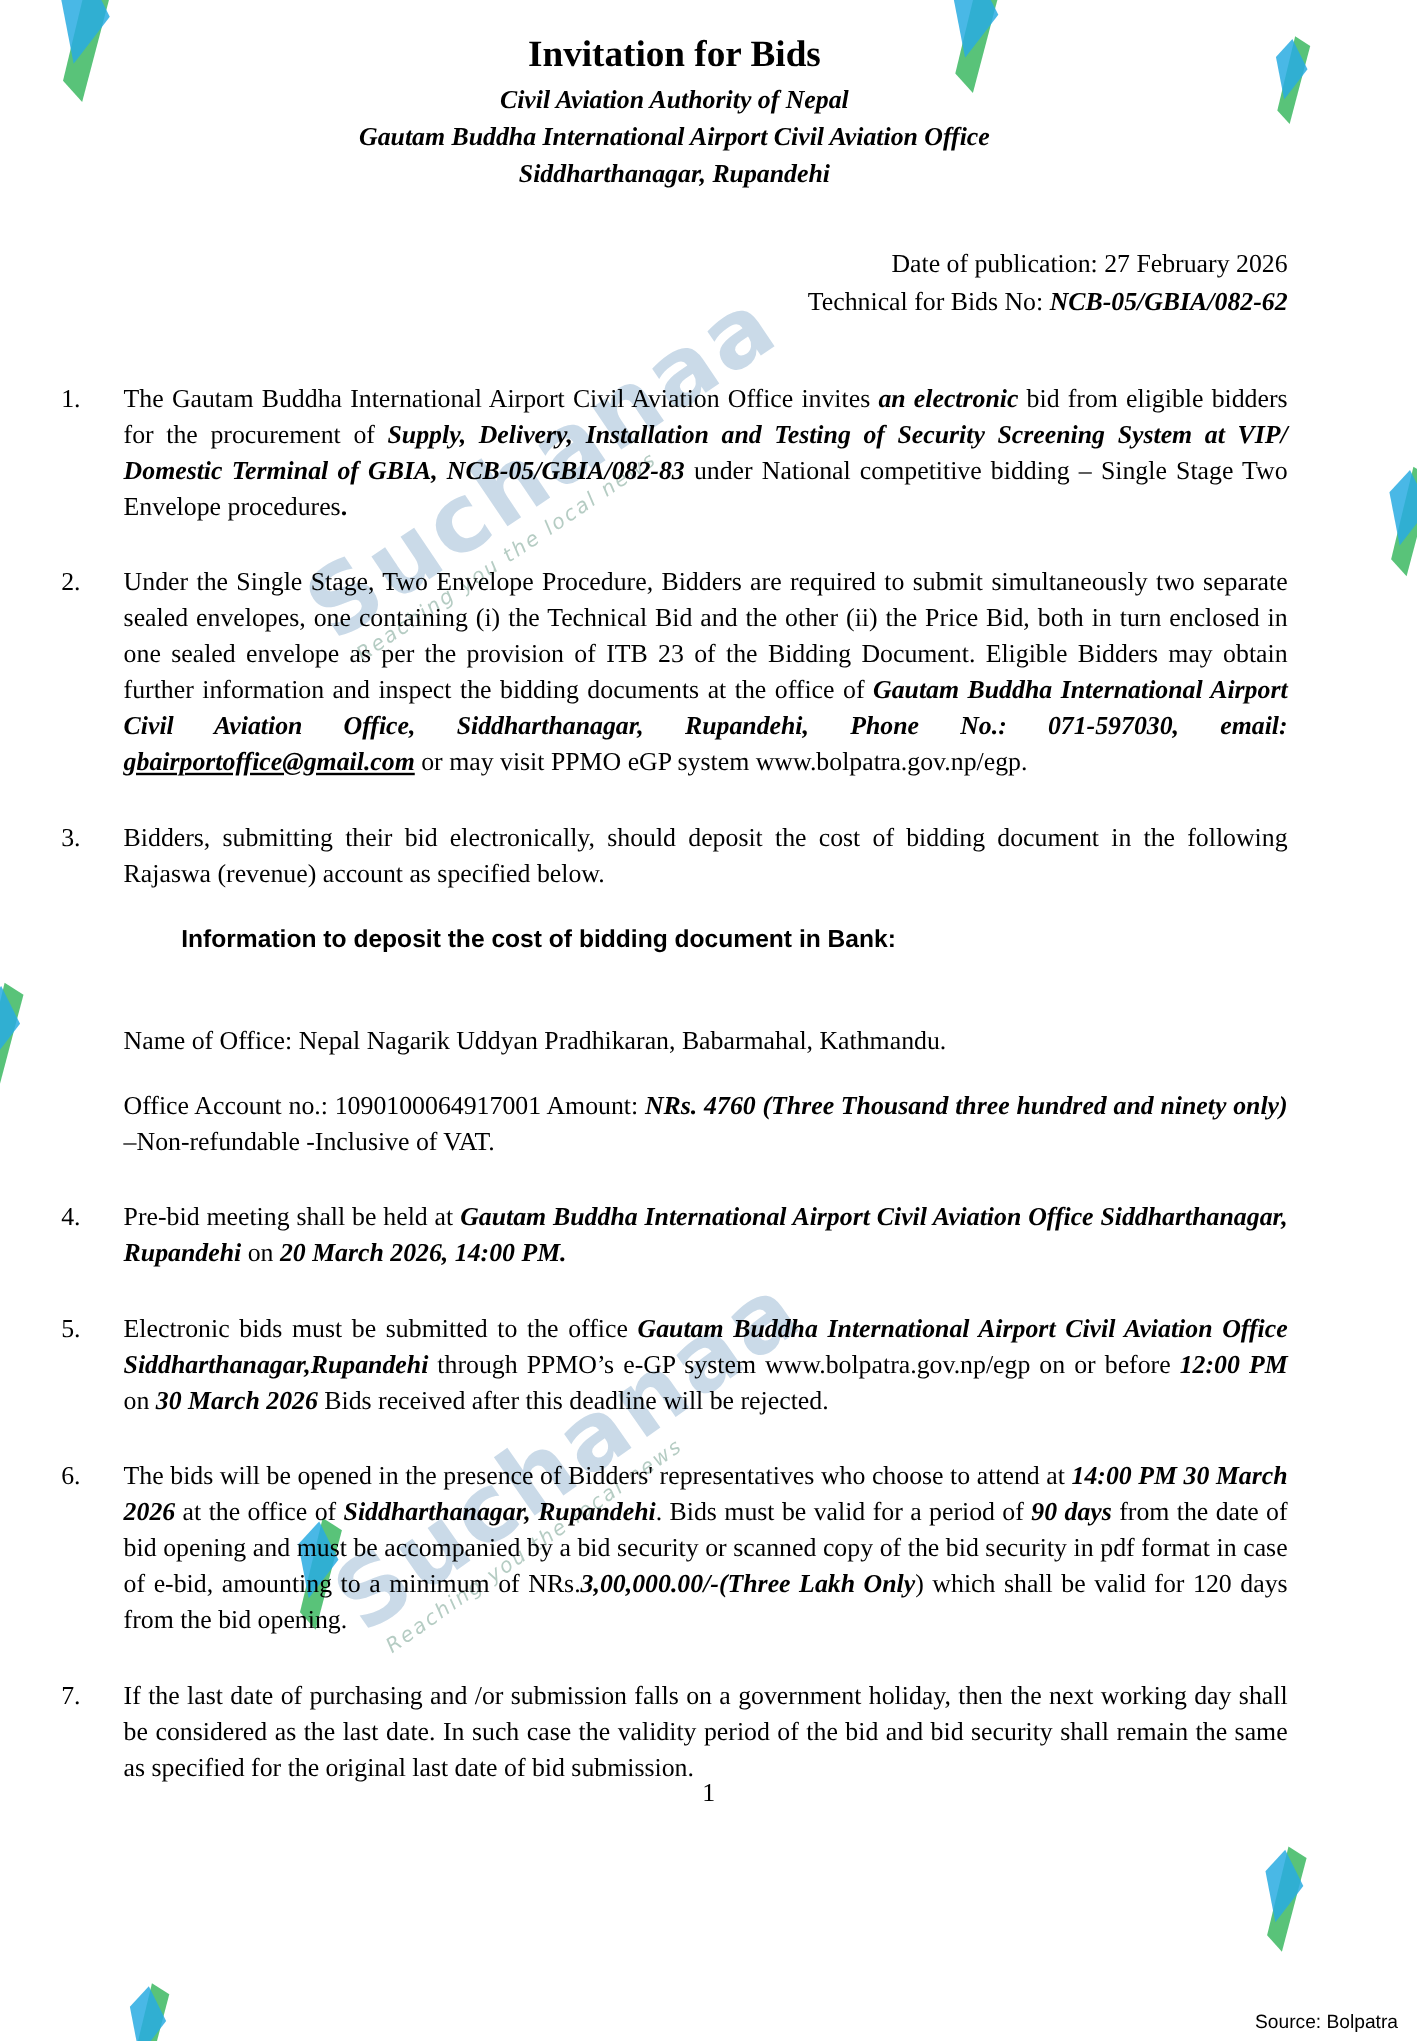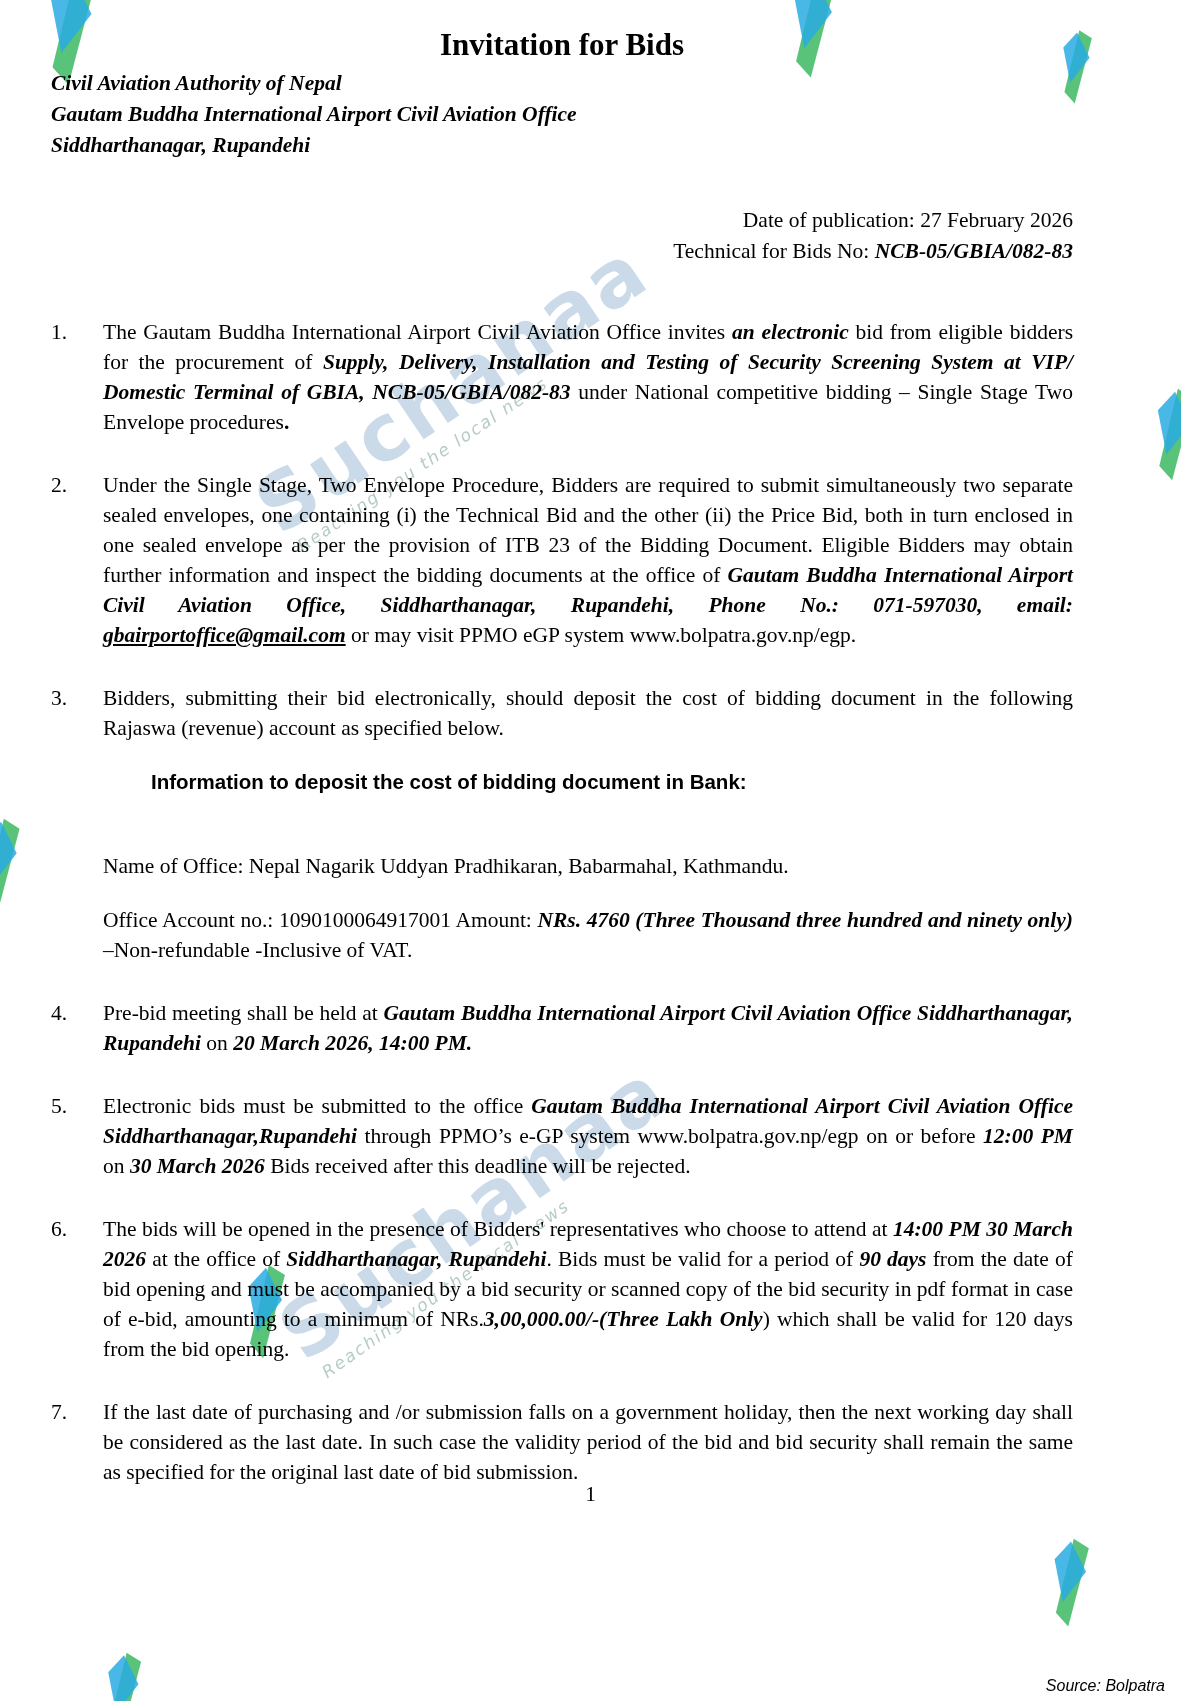--- a/index.html
+++ b/index.html
@@ -44,20 +44,21 @@
     z-index: 2;
   }
   .title {
     text-align: center;
     font-size: 31px;
     font-weight: bold;
     line-height: 38px;
     margin-bottom: 4px;
   }
   .org {
+    text-align: center;
     font-size: 21.5px;
     font-weight: bold;
     font-style: italic;
     line-height: 31px;
   }
   .meta-block { margin-top: 44px; }
   .meta-line {
     text-align: right;
     font-size: 21.5px;
     line-height: 31px;
@@ -80,21 +81,20 @@
     top: 1482px;
     text-align: center;
     font-size: 21.5px;
     z-index: 2;
   }
   .source {
     position: absolute;
     right: 16px;
     bottom: 6px;
     font-family: "Liberation Sans", sans-serif;
-    font-style: italic;
     font-size: 16px;
     z-index: 2;
   }
 </style>
 </head>
 <body>
 
 <div class="page">
 
   <svg width="0" height="0" style="position:absolute" aria-hidden="true">
@@ -141,21 +141,21 @@
     </svg>
 
   <div class="content">
     <div class="title">Invitation for Bids</div>
     <div class="org">Civil Aviation Authority of Nepal</div>
     <div class="org">Gautam Buddha International Airport Civil Aviation Office</div>
     <div class="org">Siddharthanagar, Rupandehi</div>
 
     <div class="meta-block">
       <div class="meta-line">Date of publication: 27 February 2026</div>
-      <div class="meta-line"><span>Technical for Bids No: </span><span style="font-weight: bold; font-style: italic;">NCB-05/GBIA/082-83</span></div>
+      <div class="meta-line"><span>Technical for Bids No: </span><span style="font-weight: bold; font-style: italic;">NCB-05/GBIA/082-62</span></div>
     </div>
 
     <div class="items">
 
       <div class="item">
         <span class="num">1.</span>
         <div class="body">
           <p class="para"><span>The Gautam Buddha International Airport Civil Aviation Office invites </span><span style="font-weight: bold; font-style: italic;">an electronic</span><span> bid from eligible bidders for the procurement of </span><span style="font-weight: bold; font-style: italic;">Supply, Delivery, Installation and Testing of Security Screening System at VIP/ Domestic Terminal of GBIA, NCB-05/GBIA/082-83</span><span> under National competitive bidding – Single Stage Two Envelope procedures</span><span style="font-weight: bold;">.</span></p>
         </div>
       </div>

